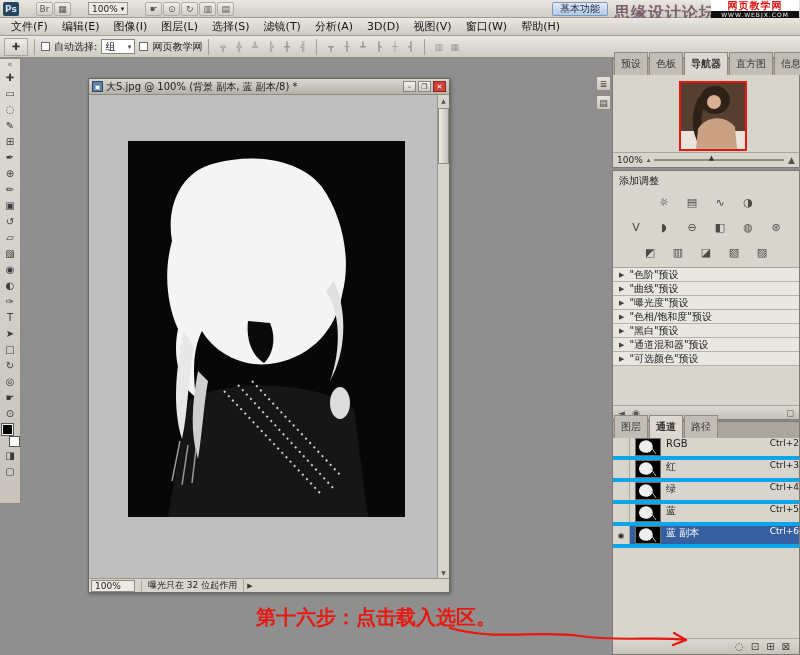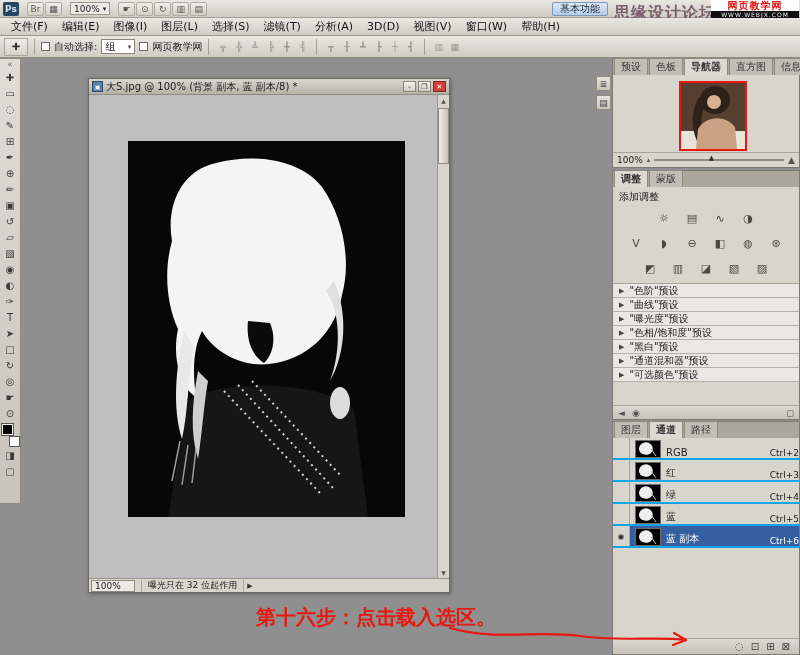--- a/index.html
+++ b/index.html
@@ -1,20 +1,20 @@
 <!DOCTYPE html>
 <html><head>
 <meta charset="utf-8">
 <style>
   *{box-sizing:border-box;margin:0;padding:0}
   body{width:800px;height:655px;font-family:"DejaVu Sans","Liberation Sans",sans-serif;-webkit-font-smoothing:antialiased}
   #stage{position:relative;width:800px;height:655px;background:#8f8f8f;overflow:hidden}
   .bar{position:absolute;left:0;width:800px;background:linear-gradient(#eae7e1,#cfccc4)}
   
-  #app-bar{top:0;height:18px;border-bottom:1px solid #a19d93;display:flex;align-items:center;gap:8px;padding:0 3px;font-size:9px;color:#333}
+  #app-bar{top:0;height:18px;border-bottom:1px solid #a19d93;display:flex;align-items:center;gap:17px;padding:0 3px;font-size:9px;color:#333}
   .logo{width:16px;height:14px;background:#26455f;color:#cfe2f2;font-size:9px;font-weight:bold;display:flex;align-items:center;justify-content:center;border-radius:2px}
   .abtn{height:14px;min-width:17px;padding:0 2px;display:flex;align-items:center;justify-content:center;border:1px solid #b0aca2;background:linear-gradient(#f0eee9,#d2cec6);border-radius:2px;color:#555;font-size:9px}
   .zoombox{display:flex;align-items:center;border:1px solid #9a968c;background:#eceae4;height:13px;padding:0 3px;font-size:9px;color:#222}
   .ws-btn{position:absolute;left:552px;top:2px;height:14px;padding:0 7px;display:flex;align-items:center;font-size:10px;background:linear-gradient(#dfeafa,#b6cbe9);border:1px solid #7d97bd;border-radius:2px;color:#1d2a3a}
   .forum{position:absolute;left:614px;top:3px;font-size:16px;font-weight:bold;color:#7a5f6e;letter-spacing:1px;white-space:nowrap}
   .banner{position:absolute;left:711px;top:0;width:88px;height:18px}
   .banner .site{height:11px;background:#fff;color:#e01010;font-weight:bold;font-size:10px;display:flex;align-items:center;justify-content:center;letter-spacing:1px}
   .banner .url{height:7px;background:#101010;color:#eee;font-size:6px;display:flex;align-items:center;justify-content:center;letter-spacing:1px}
   
   #menu-bar{top:18px;height:18px;border-bottom:1px solid #a19d93;display:flex;align-items:center;padding-left:4px;font-size:11px;color:#141414}
@@ -52,40 +52,40 @@
   .doc-status{position:absolute;left:0;bottom:0;right:0;height:14px;background:#d8d5cd;border-top:1px solid #9a968c;display:flex;align-items:center;font-size:9px;color:#222}
   .st-zoom{width:44px;height:12px;border:1px solid #8f8b81;background:#eceae4;display:flex;align-items:center;padding:0 3px;margin-left:2px}
   .st-msg{margin-left:6px;border-left:1px solid #a9a59b;border-right:1px solid #a9a59b;padding:0 6px;height:12px;display:flex;align-items:center;white-space:nowrap}
   .st-play{margin-left:3px;font-size:7px;color:#333}
   
   #collapsed-dock{position:absolute;left:596px;top:76px;display:flex;flex-direction:column;gap:4px}
   #collapsed-dock .cbtn{width:15px;height:15px;border:1px solid #8f8b81;background:linear-gradient(#e7e4dd,#c9c5bd);display:flex;align-items:center;justify-content:center;font-size:9px;color:#444}
   
   .panel{position:absolute;left:612px;width:188px;background:#d8d5cd;border:1px solid #7e7a70;display:flex;flex-direction:column}
   .tabs{height:16px;background:#aba79d;display:flex;align-items:flex-end;gap:1px;padding:1px 1px 0;flex:none}
-  .tab{height:17px;padding:0 6px;font-size:10px;display:flex;align-items:center;background:#c2beb5;color:#333;border:1px solid #8f8b81;border-bottom:none;white-space:nowrap}
+  .tab{height:23px;padding:0 6px;font-size:10px;display:flex;align-items:center;background:#c2beb5;color:#333;border:1px solid #8f8b81;border-bottom:none;white-space:nowrap}
   .tab.active{background:#ddd9d2;font-weight:bold}
   #panel-navigator{top:58px;height:110px}
   .nav-body{position:relative;flex:1}
   .nav-thumb{position:absolute;left:66px;top:6px;width:68px;height:70px;border:2px solid #e8170f;background:#000}
   .nav-zoom-row{position:absolute;left:0;bottom:0;right:0;height:15px;border-top:1px solid #a9a59b;display:flex;align-items:center;font-size:9px;color:#222;padding:0 4px;gap:4px}
   .nav-slider{flex:1;height:2px;background:#8f8b81;position:relative}
   .nav-slider .sthumb{position:absolute;left:42%;top:-5px;font-size:7px;color:#333}
   .zglyph{font-size:7px;color:#555}
   #panel-adjust{top:170px;height:250px}
   .adj-title{font-size:10px;color:#222;padding:3px 6px 2px;flex:none}
   .adj-row{display:flex;justify-content:center;gap:8px;height:25px;align-items:center;flex:none}
   .adj-icon{width:20px;height:18px;display:flex;align-items:center;justify-content:center;font-size:11px;color:#4a4a44}
   .preset-list{margin-top:2px;border-top:1px solid #a9a59b;flex:none}
   .preset-row{height:14px;display:flex;align-items:center;gap:5px;padding:0 6px;background:#e9e7e1;border-bottom:1px solid #b5b1a8;font-size:10px;color:#222}
   .preset-row .tri{font-size:7px;color:#444}
   .adj-footer{margin-top:auto;height:14px;border-top:1px solid #a9a59b;background:linear-gradient(#dcd9d2,#c7c3bb);display:flex;align-items:center;padding:0 5px;gap:7px;font-size:9px;color:#555;flex:none}
   .adj-footer .right{margin-left:auto}
   #panel-channels{top:421px;height:234px}
-  .channel-row{height:22px;display:flex;align-items:flex-end;background:#d8d5cd;border-bottom:2px solid #0ea5e9;font-size:10px;color:#222;flex:none}
+  .channel-row{height:22px;display:flex;align-items:flex-start;background:#d8d5cd;border-bottom:4px solid #0ea5e9;font-size:10px;color:#222;flex:none}
   .channel-row.selected{background:#355f9e;color:#fff}
   .channel-row.selected .ch-name{font-weight:normal}
   .eye-cell{width:17px;height:100%;border-right:1px solid #a9a59b;display:flex;align-items:center;justify-content:center;background:#d8d5cd;color:#2b2b2b;flex:none}
   .eye{visibility:hidden;font-size:8px}
   .eye.on{visibility:visible}
   .ch-thumb{width:26px;height:18px;margin:0 5px;border:1px solid #6f6b62;background:#000;flex:none;overflow:hidden}
   .ch-name{flex:1}
   .ch-key{padding-right:0;font-size:9px}
   .ch-filler{flex:1;background:#d8d5cd}
   .ch-footer{height:16px;border-top:1px solid #a9a59b;background:linear-gradient(#dcd9d2,#c7c3bb);display:flex;align-items:center;justify-content:flex-end;gap:7px;padding:0 9px;font-size:10px;color:#3e3e3e;flex:none}
@@ -289,25 +289,20 @@
         <span class="zglyph">▴</span>
         <div class="nav-slider">
           <span class="sthumb">▲</span>
         </div>
         <span class="zglyph" style="font-size:9px">▲</span>
       </div>
     </div>
   </div>
 
   <div id="panel-adjust" class="panel">
-    <div class="tabs">
-
-    <span class="tab active">调整</span>
-        <span class="tab">蒙版</span>
-      </div>
     <div class="adj-title">添加调整</div>
     <div class="adj-row">
 
     <span class="adj-icon">☼</span>
         <span class="adj-icon">▤</span>
         <span class="adj-icon">∿</span>
         <span class="adj-icon">◑</span>
       </div>
     <div class="adj-row">
 

